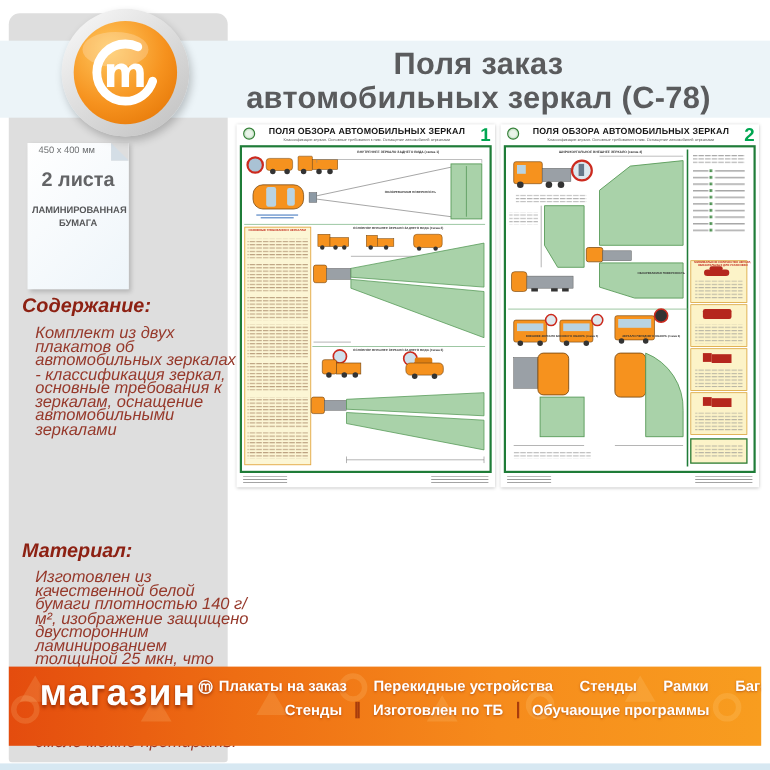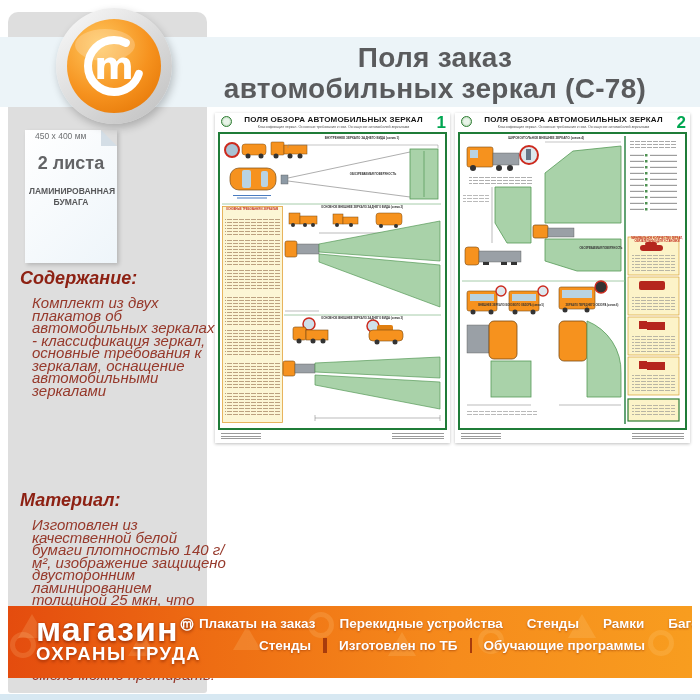--- a/index.html
+++ b/index.html
@@ -354,21 +354,20 @@
   <span class="wm wm-tri" style="left:225px;top:20px;"></span>
   <span class="wm wm-circ" style="left:300px;top:6px;"></span>
   <span class="wm wm-tri" style="left:380px;top:26px;"></span>
   <span class="wm wm-circ" style="left:470px;top:22px;"></span>
   <span class="wm wm-tri" style="left:560px;top:8px;"></span>
   <span class="wm wm-circ" style="left:640px;top:24px;"></span>
   <span class="wm wm-tri" style="left:120px;top:26px;"></span>
 
   <div class="footer-logo">
     <div class="fl-1"><span>магазин</span><span class="fl-tm">ⓜ</span></div>
-    <div class="fl-2">ОХРАНЫ ТРУДА</div>
   </div>
 
   <div class="footer-menu">
     <div class="menu-row">
       <span class="menu-item">Плакаты на заказ</span>
       <span class="menu-sep"></span>
       <span class="menu-item">Перекидные устройства</span>
       <span class="menu-sep"></span>
       <span class="menu-item">Стенды</span>
       <span class="menu-sep"></span>

